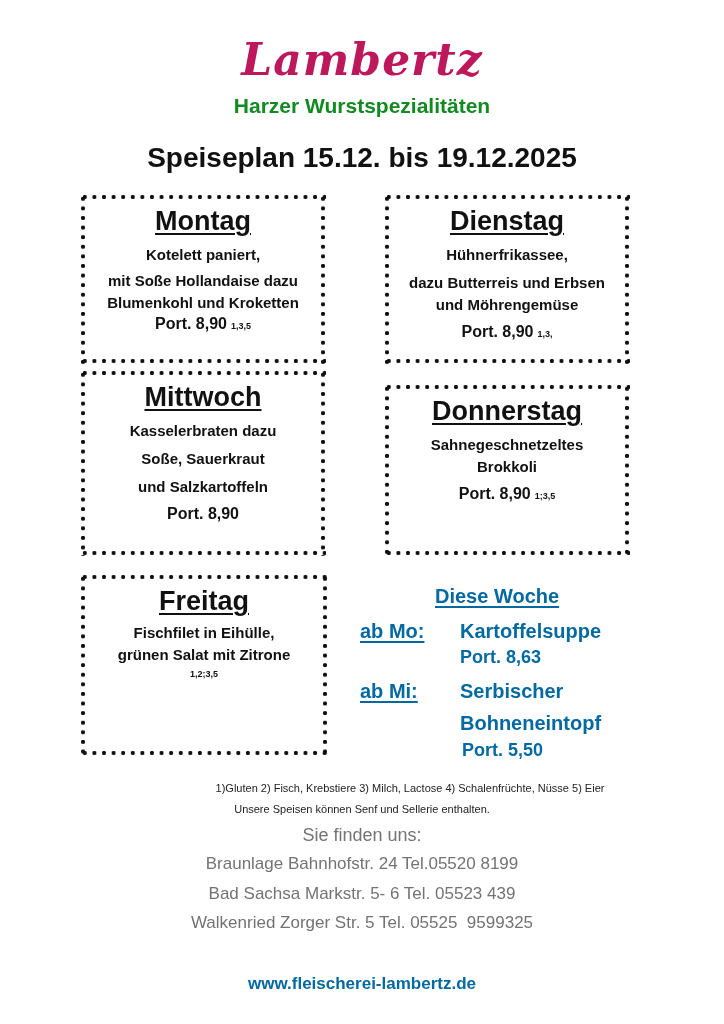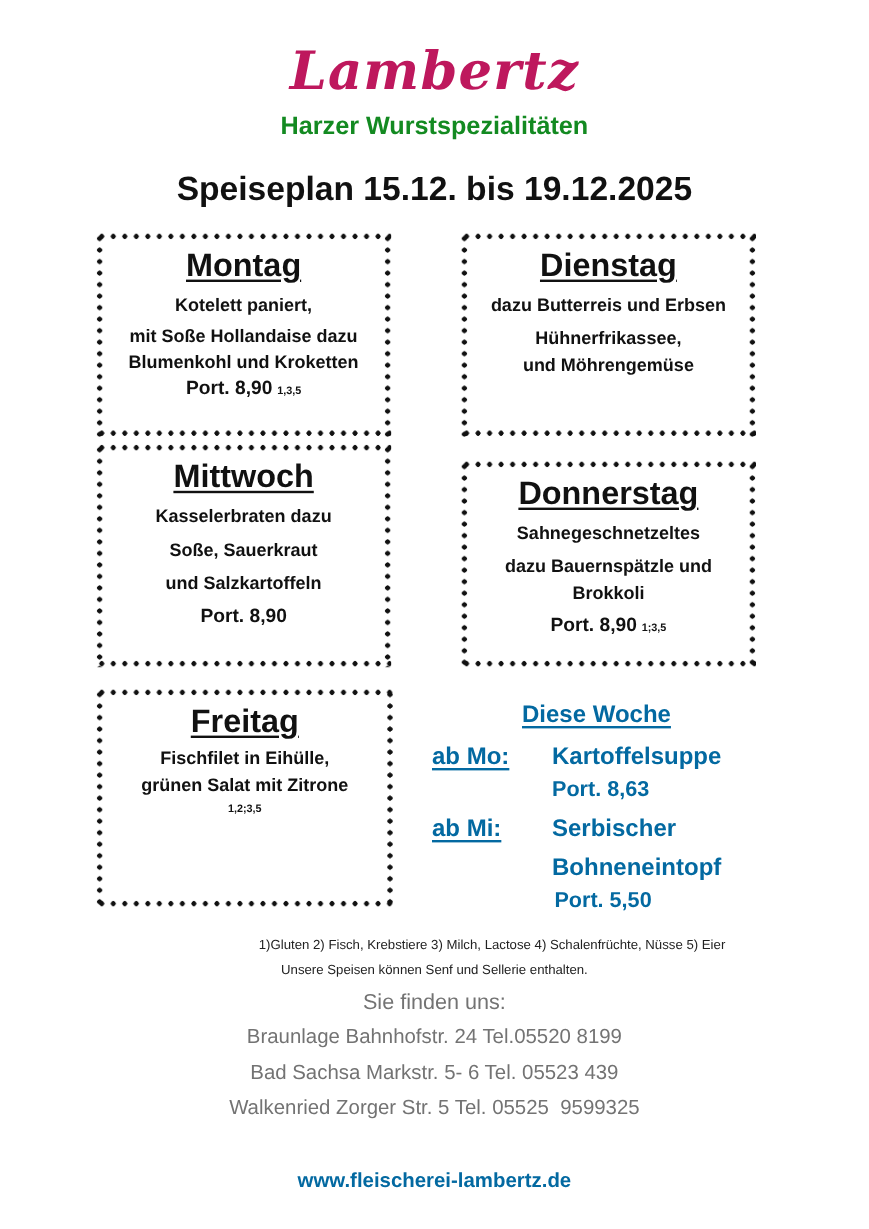--- a/index.html
+++ b/index.html
@@ -37,37 +37,37 @@
 <div class="abs box" style="left:80px;top:194px;width:246px;height:170px;padding-top:12px;">
   <span class="day">Montag</span>
   <span class="dish" style="margin-top:8px;">Kotelett paniert,</span>
   <span class="dish" style="margin-top:6px;">mit Soße Hollandaise dazu</span>
   <span class="dish" style="margin-top:2px;">Blumenkohl und Kroketten</span>
   <span class="price" style="margin-top:2px;"><span>Port. 8,90</span><span class="sup">1,3,5</span></span>
 </div>
 
 <div class="abs box" style="left:384px;top:194px;width:246px;height:170px;padding-top:12px;">
   <span class="day">Dienstag</span>
+  <span class="dish" style="margin-top:8px;">Hühnerfrikassee,</span>
   <span class="dish" style="margin-top:8px;">dazu Butterreis und Erbsen</span>
-  <span class="dish" style="margin-top:8px;">Hühnerfrikassee,</span>
   <span class="dish" style="margin-top:2px;">und Möhrengemüse</span>
+  <span class="price" style="margin-top:8px;"><span>Port. 8,90</span><span class="sup">1,3,</span></span>
 </div>
 
 <div class="abs box" style="left:80px;top:370px;width:246px;height:186px;padding-top:12px;">
   <span class="day">Mittwoch</span>
   <span class="dish" style="margin-top:8px;">Kasselerbraten dazu</span>
   <span class="dish" style="margin-top:8px;">Soße, Sauerkraut</span>
   <span class="dish" style="margin-top:8px;">und Salzkartoffeln</span>
   <span class="price" style="margin-top:8px;"><span>Port. 8,90</span></span>
 </div>
 
 <div class="abs box" style="left:384px;top:384px;width:246px;height:172px;padding-top:12px;">
   <span class="day">Donnerstag</span>
   <span class="dish" style="margin-top:8px;">Sahnegeschnetzeltes</span>
-  <span class="dish" style="margin-top:8px;">dazu Bauernspätzle und</span>
   <span class="dish" style="margin-top:2px;">Brokkoli</span>
   <span class="price" style="margin-top:8px;"><span>Port. 8,90</span><span class="sup">1;3,5</span></span>
 </div>
 
 <div class="abs box" style="left:80px;top:574px;width:248px;height:182px;padding-top:12px;">
   <span class="day">Freitag</span>
   <span class="dish" style="margin-top:6px;">Fischfilet in Eihülle,</span>
   <span class="dish" style="margin-top:2px;">grünen Salat mit Zitrone</span>
   <span style="display:block;font-size:9px;margin-top:4px;">1,2;3,5</span>
 </div>

